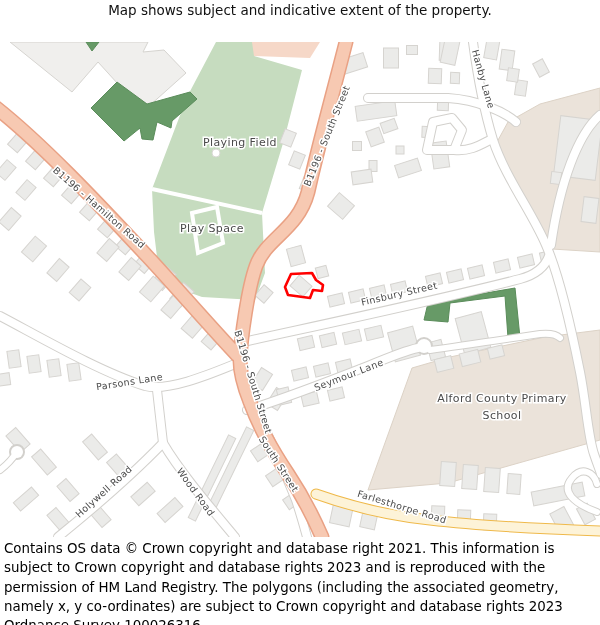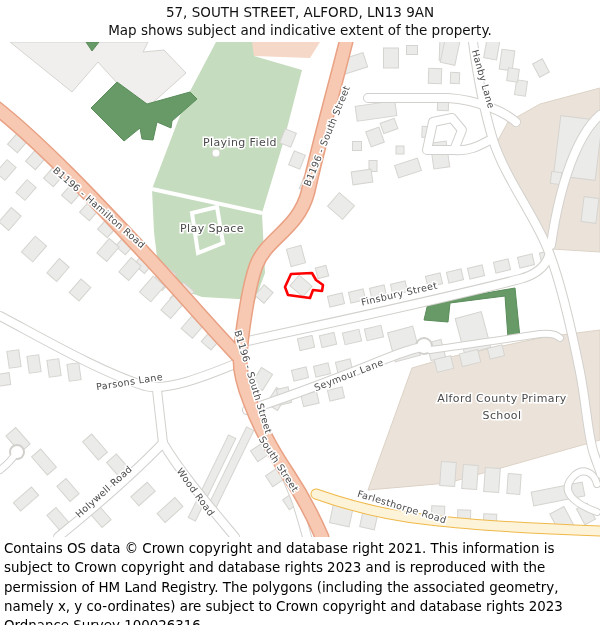--- a/index.html
+++ b/index.html
@@ -30,21 +30,20 @@
   .alab{font-size:11px;fill:var(--labelColor);stroke:#fff;stroke-width:3px;
         paint-order:stroke;text-anchor:middle;letter-spacing:.4px;}
   .prop{fill:none;stroke:var(--propertyRed);stroke-width:2.6;stroke-linejoin:round;}
   .ftr{position:absolute;top:537px;left:0;width:600px;color:#000;
        font-size:13.4px;line-height:1.44;padding:2px 6px 0 4px;box-sizing:border-box;}
 </style>
 </head>
 <body>
 
 <div class="hdr">
-  <div class="t1">57, SOUTH STREET, ALFORD, LN13 9AN</div>
   <div class="t2">Map shows subject and indicative extent of the property.</div>
 </div>
 
 <div id="mapwrap">
 <svg width="600" height="495" viewBox="0 0 600 495" xmlns="http://www.w3.org/2000/svg">
 
   <g>
     <path class="beige" d="M368,448 L412,326 L450,315 L545,295 L600,288 L600,398 L448,441 Z"></path>
     <path class="beige" d="M497,100 L508,80 L540,62 L600,46 L600,210 L552,207 L530,170 L505,128 Z"></path>
     <path class="green" d="M216,0 L254,0 L254,14 L302,28 L284,98 L262,171 L265,231 L255,258 L202,255 L160,240 L154,190 L152,147 L187,55 Z"></path>

